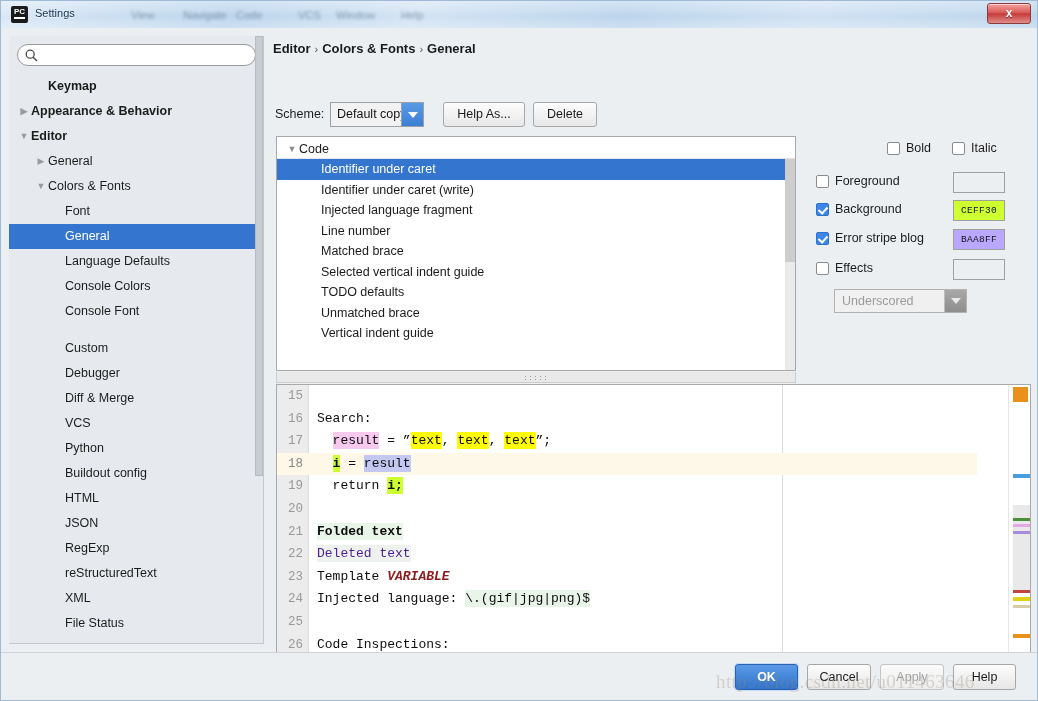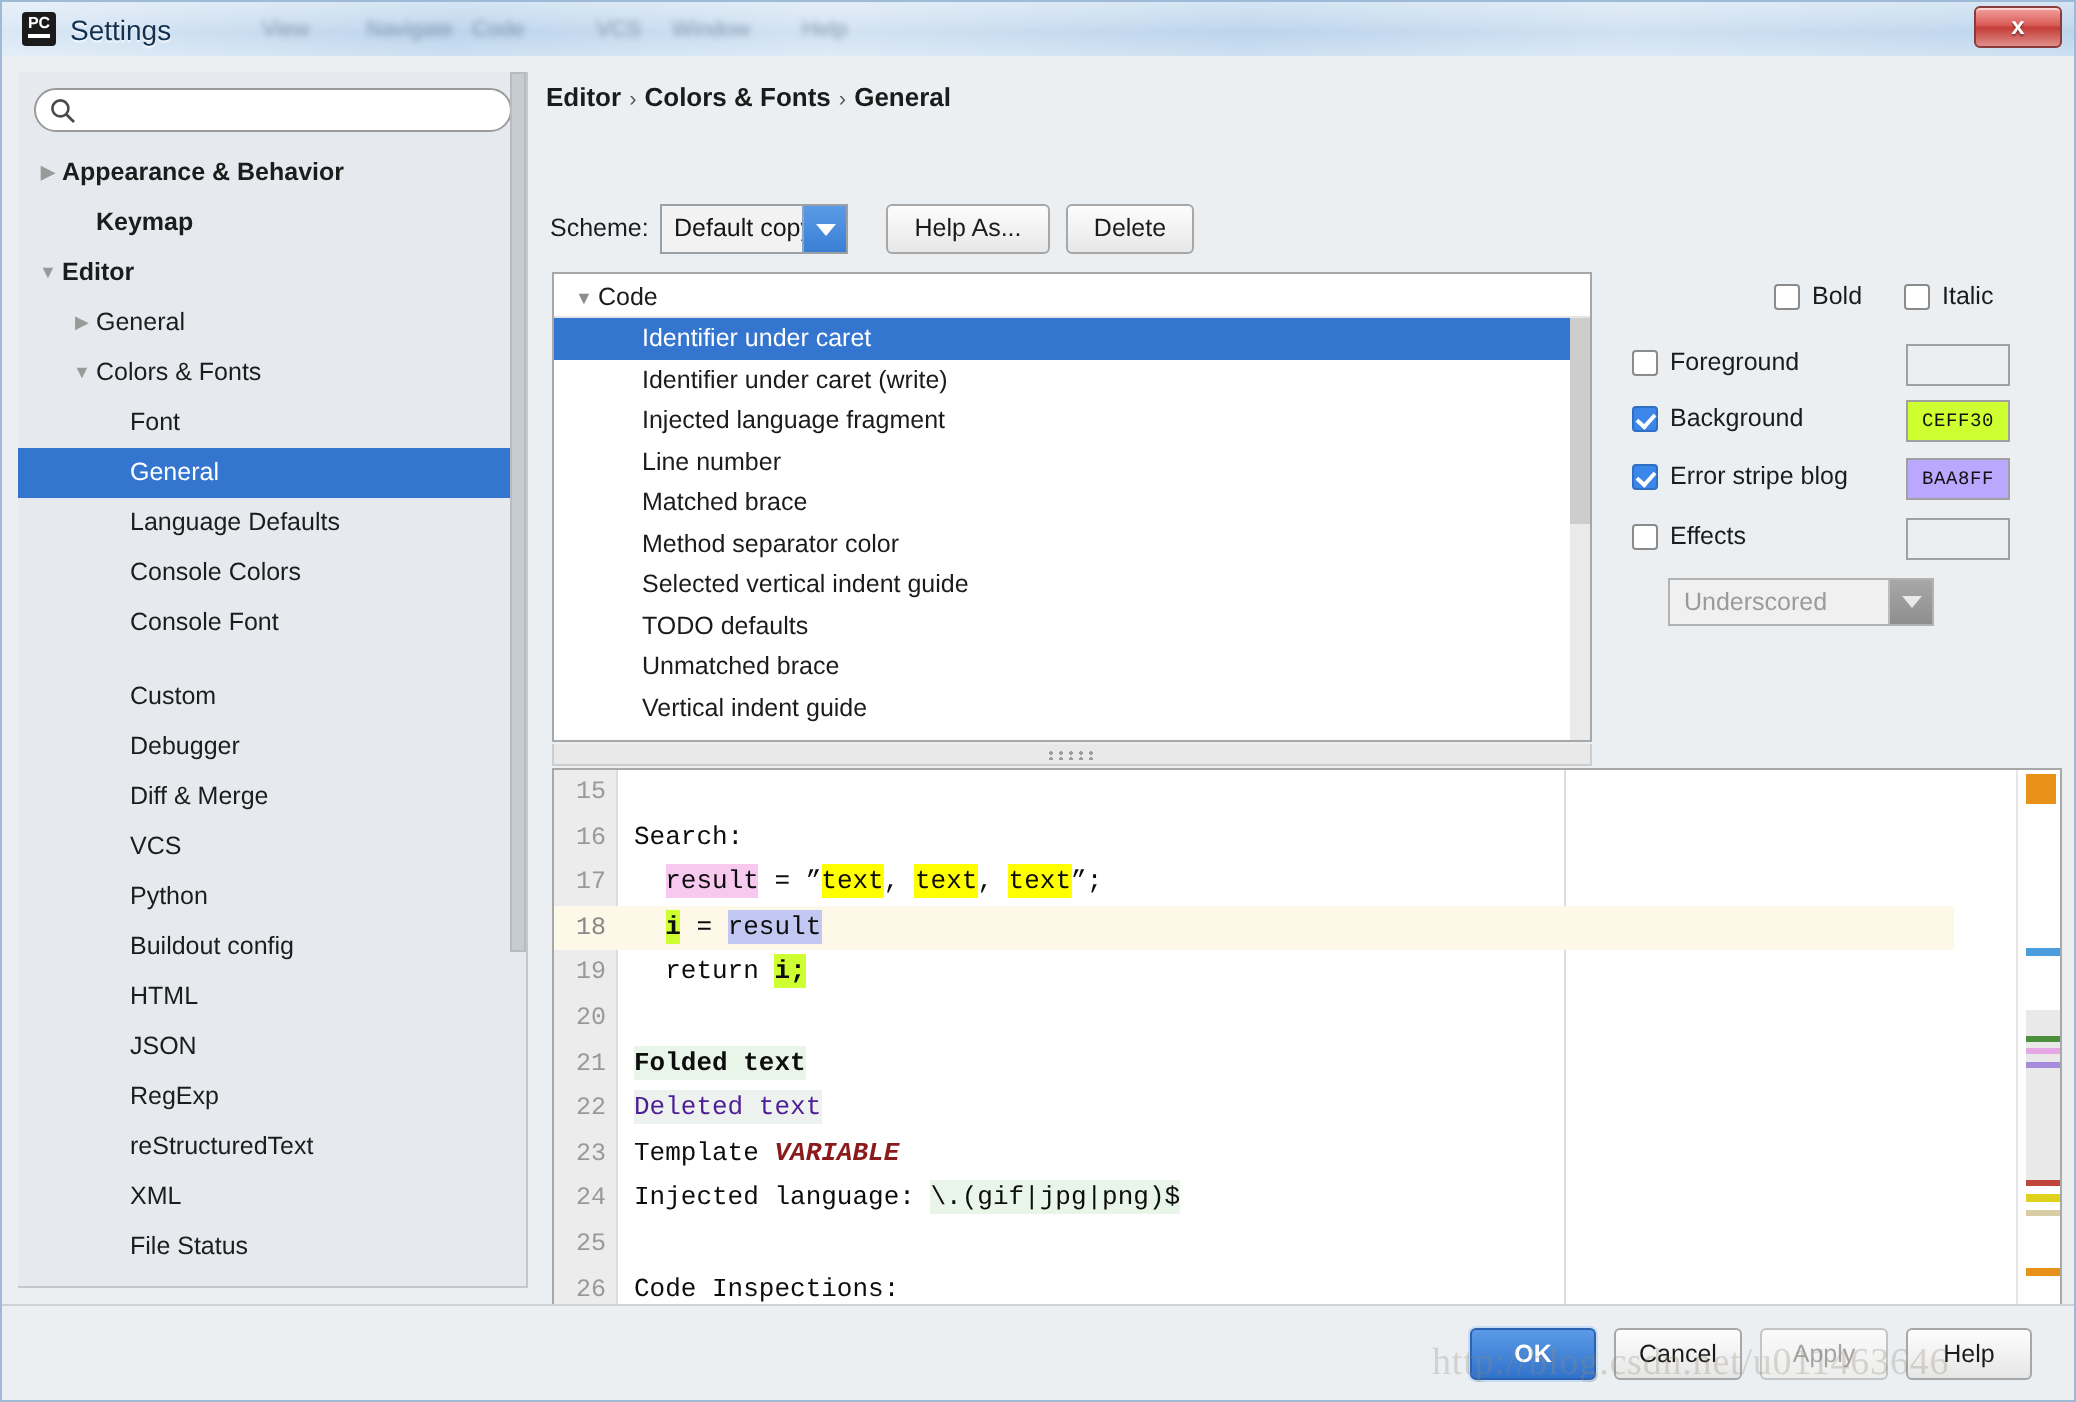--- a/index.html
+++ b/index.html
@@ -29,21 +29,21 @@
   .tb-icon{
     position:absolute; left:10px; top:5px; width:17px; height:17px;
     background:#1b1b1b; border-radius:2px; color:#fff;
     font-size:8px; font-weight:bold; line-height:9px; text-align:center;
     letter-spacing:0px; padding-top:1px;
     font-family:"Liberation Sans", sans-serif;
   }
   .tb-icon i{ display:block; font-style:normal; }
   .tb-icon .bar{ display:block; width:11px; height:2px; background:#fff; margin:1px auto 0; }
   .tb-title{
-    position:absolute; left:34px; top:6px; font-size:14px; color:#13314f;
+    position:absolute; left:34px; top:6px; font-size:11px; color:#13314f;
     text-shadow:0 1px 1px rgba(255,255,255,0.85);
     text-align:center;
   }
   .tb-ghost{
     position:absolute; top:8px; color:rgba(40,70,100,0.45);
     font-size:11px; filter:blur(1.6px);
   }
   .tb-close{
     position:absolute; right:6px; top:2px; width:44px; height:21px;
     border-radius:3px; border:1px solid #8a3b3b;
@@ -291,22 +291,22 @@
             <svg width="13" height="13" viewBox="0 0 13 13">
               <circle cx="5.2" cy="5.2" r="4" fill="none" stroke="#4a4a4a" stroke-width="1.3"></circle>
               <line x1="8.2" y1="8.2" x2="12" y2="12" stroke="#4a4a4a" stroke-width="1.4"></line>
             </svg>
           </span>
           <input class="search-input" type="text" value="" placeholder="" style="">
         </div>
       </div>
 
       <div class="tree" id="tree">
+          <div class="tnode bold" style="padding-left: 25px;"><span class="tw empty">&nbsp;</span><span class="lbl">Keymap</span></div>
           <div class="tnode bold" style="padding-left: 8px;"><span class="tw">▶</span><span class="lbl">Appearance &amp; Behavior</span></div>
-          <div class="tnode bold" style="padding-left: 25px;"><span class="tw empty">&nbsp;</span><span class="lbl">Keymap</span></div>
           <div class="tnode bold" style="padding-left: 8px;"><span class="tw">▼</span><span class="lbl">Editor</span></div>
           <div class="tnode" style="padding-left: 25px;"><span class="tw">▶</span><span class="lbl">General</span></div>
           <div class="tnode" style="padding-left: 25px;"><span class="tw">▼</span><span class="lbl">Colors &amp; Fonts</span></div>
           <div class="tnode" style="padding-left: 42px;"><span class="tw empty">&nbsp;</span><span class="lbl">Font</span></div>
           <div class="tnode sel" style="padding-left: 42px;"><span class="tw empty">&nbsp;</span><span class="lbl">General</span></div>
           <div class="tnode" style="padding-left: 42px;"><span class="tw empty">&nbsp;</span><span class="lbl">Language Defaults</span></div>
           <div class="tnode" style="padding-left: 42px;"><span class="tw empty">&nbsp;</span><span class="lbl">Console Colors</span></div>
           <div class="tnode" style="padding-left: 42px;"><span class="tw empty">&nbsp;</span><span class="lbl">Console Font</span></div>
           <div class="tnode" style="padding-left: 42px; margin-top: 12px;"><span class="tw empty">&nbsp;</span><span class="lbl">Custom</span></div>
           <div class="tnode" style="padding-left: 42px;"><span class="tw empty">&nbsp;</span><span class="lbl">Debugger</span></div>
@@ -347,21 +347,20 @@
       <div class="listbox">
         <div class="lgroup">
           <span class="tw">▼</span><span class="lbl">Code</span>
         </div>
         <div id="colorlist">
             <div class="litem sel">Identifier under caret</div>
             <div class="litem">Identifier under caret (write)</div>
             <div class="litem">Injected language fragment</div>
             <div class="litem">Line number</div>
             <div class="litem">Matched brace</div>
-            <div class="litem">Method separator color</div>
             <div class="litem">Selected vertical indent guide</div>
             <div class="litem">TODO defaults</div>
             <div class="litem">Unmatched brace</div>
             <div class="litem">Vertical indent guide</div>
           </div>
         <div class="list-sb-track"></div>
         <div class="list-sb-thumb"></div>
       </div>
 
       <div class="splitter">

